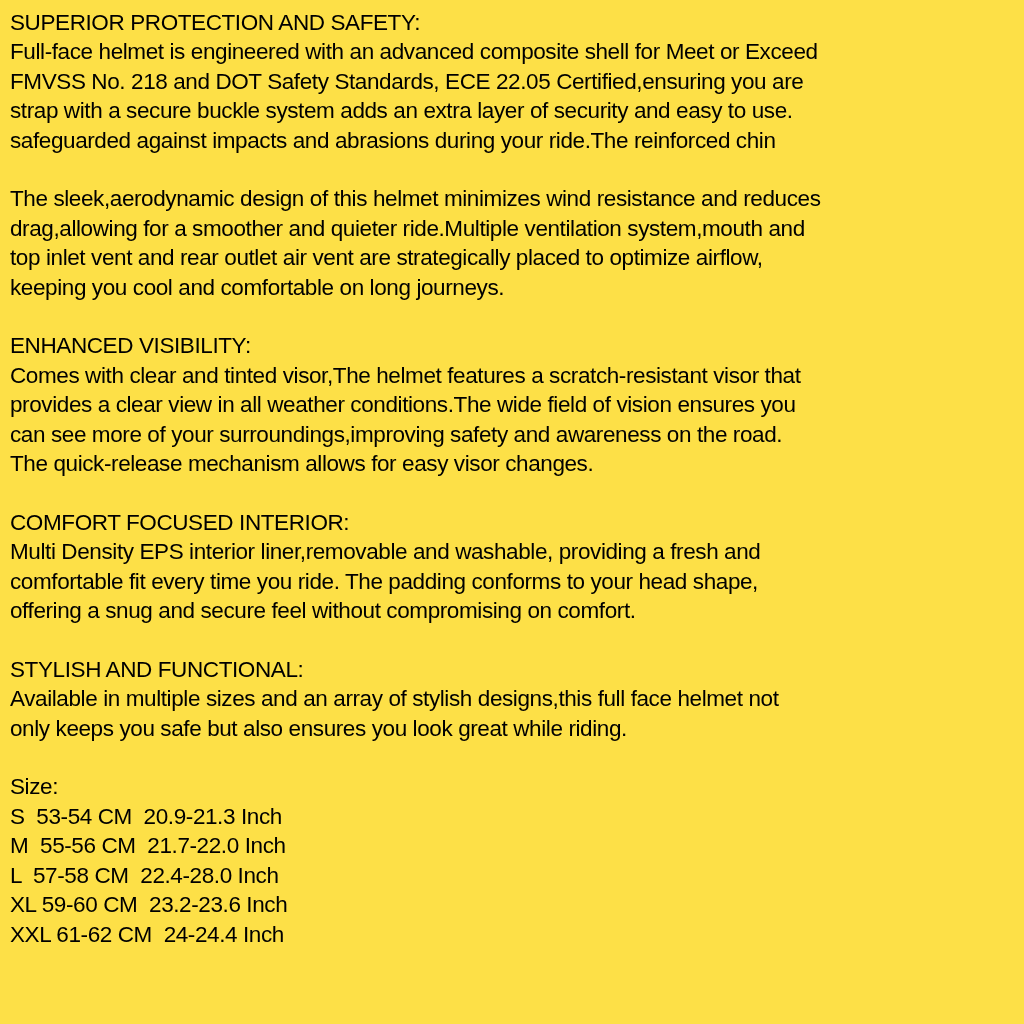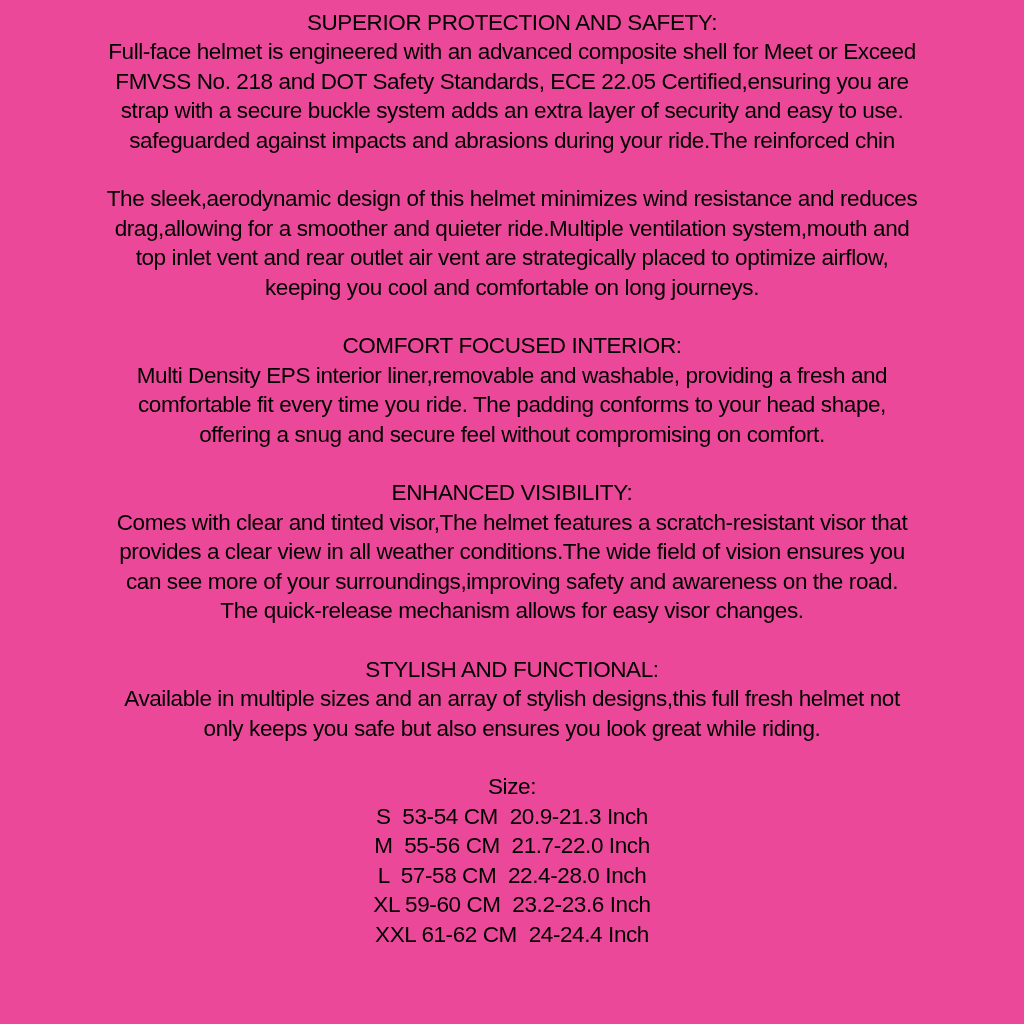--- a/index.html
+++ b/index.html
@@ -3,25 +3,24 @@
 <meta charset="utf-8">
 <style>
   html, body {
     margin: 0;
     padding: 0;
     background: #ffffff;
   }
   .page {
     width: 1024px;
     height: 1024px;
-    background: #ec4899;
+    background: #fde047;
     box-sizing: border-box;
     padding: 8px 10px 0 10px;
     overflow: hidden;
-    text-align: center;
   }
   .doc {
     font-family: "Liberation Sans", "DejaVu Sans", sans-serif;
     font-size: 22.5px;
     line-height: 29.4px;
     letter-spacing: -0.4px;
     color: #000000;
     font-weight: 400;
   }
   .section {
@@ -53,37 +52,37 @@
     </div>
 
     <div class="section">
       <div class="line">The sleek,aerodynamic design of this helmet minimizes wind resistance and reduces</div>
       <div class="line">drag,allowing for a smoother and quieter ride.Multiple ventilation system,mouth and</div>
       <div class="line">top inlet vent and rear outlet air vent are strategically placed to optimize airflow,</div>
       <div class="line">keeping you cool and comfortable on long journeys.</div>
     </div>
 
     <div class="section">
-      <div class="heading">COMFORT FOCUSED INTERIOR:</div>
-      <div class="line">Multi Density EPS interior liner,removable and washable, providing a fresh and</div>
-      <div class="line">comfortable fit every time you ride. The padding conforms to your head shape,</div>
-      <div class="line">offering a snug and secure feel without compromising on comfort.</div>
-    </div>
-
-    <div class="section">
       <div class="heading">ENHANCED VISIBILITY:</div>
       <div class="line">Comes with clear and tinted visor,The helmet features a scratch-resistant visor that</div>
       <div class="line">provides a clear view in all weather conditions.The wide field of vision ensures you</div>
       <div class="line">can see more of your surroundings,improving safety and awareness on the road.</div>
       <div class="line">The quick-release mechanism allows for easy visor changes.</div>
     </div>
 
     <div class="section">
+      <div class="heading">COMFORT FOCUSED INTERIOR:</div>
+      <div class="line">Multi Density EPS interior liner,removable and washable, providing a fresh and</div>
+      <div class="line">comfortable fit every time you ride. The padding conforms to your head shape,</div>
+      <div class="line">offering a snug and secure feel without compromising on comfort.</div>
+    </div>
+
+    <div class="section">
       <div class="heading">STYLISH AND FUNCTIONAL:</div>
-      <div class="line">Available in multiple sizes and an array of stylish designs,this full fresh helmet not</div>
+      <div class="line">Available in multiple sizes and an array of stylish designs,this full face helmet not</div>
       <div class="line">only keeps you safe but also ensures you look great while riding.</div>
     </div>
 
     <div class="section">
       <div class="heading">Size:</div>
       <div class="line">S  53-54 CM  20.9-21.3 Inch</div>
       <div class="line">M  55-56 CM  21.7-22.0 Inch</div>
       <div class="line">L  57-58 CM  22.4-28.0 Inch</div>
       <div class="line">XL 59-60 CM  23.2-23.6 Inch</div>
       <div class="line">XXL 61-62 CM  24-24.4 Inch</div>

